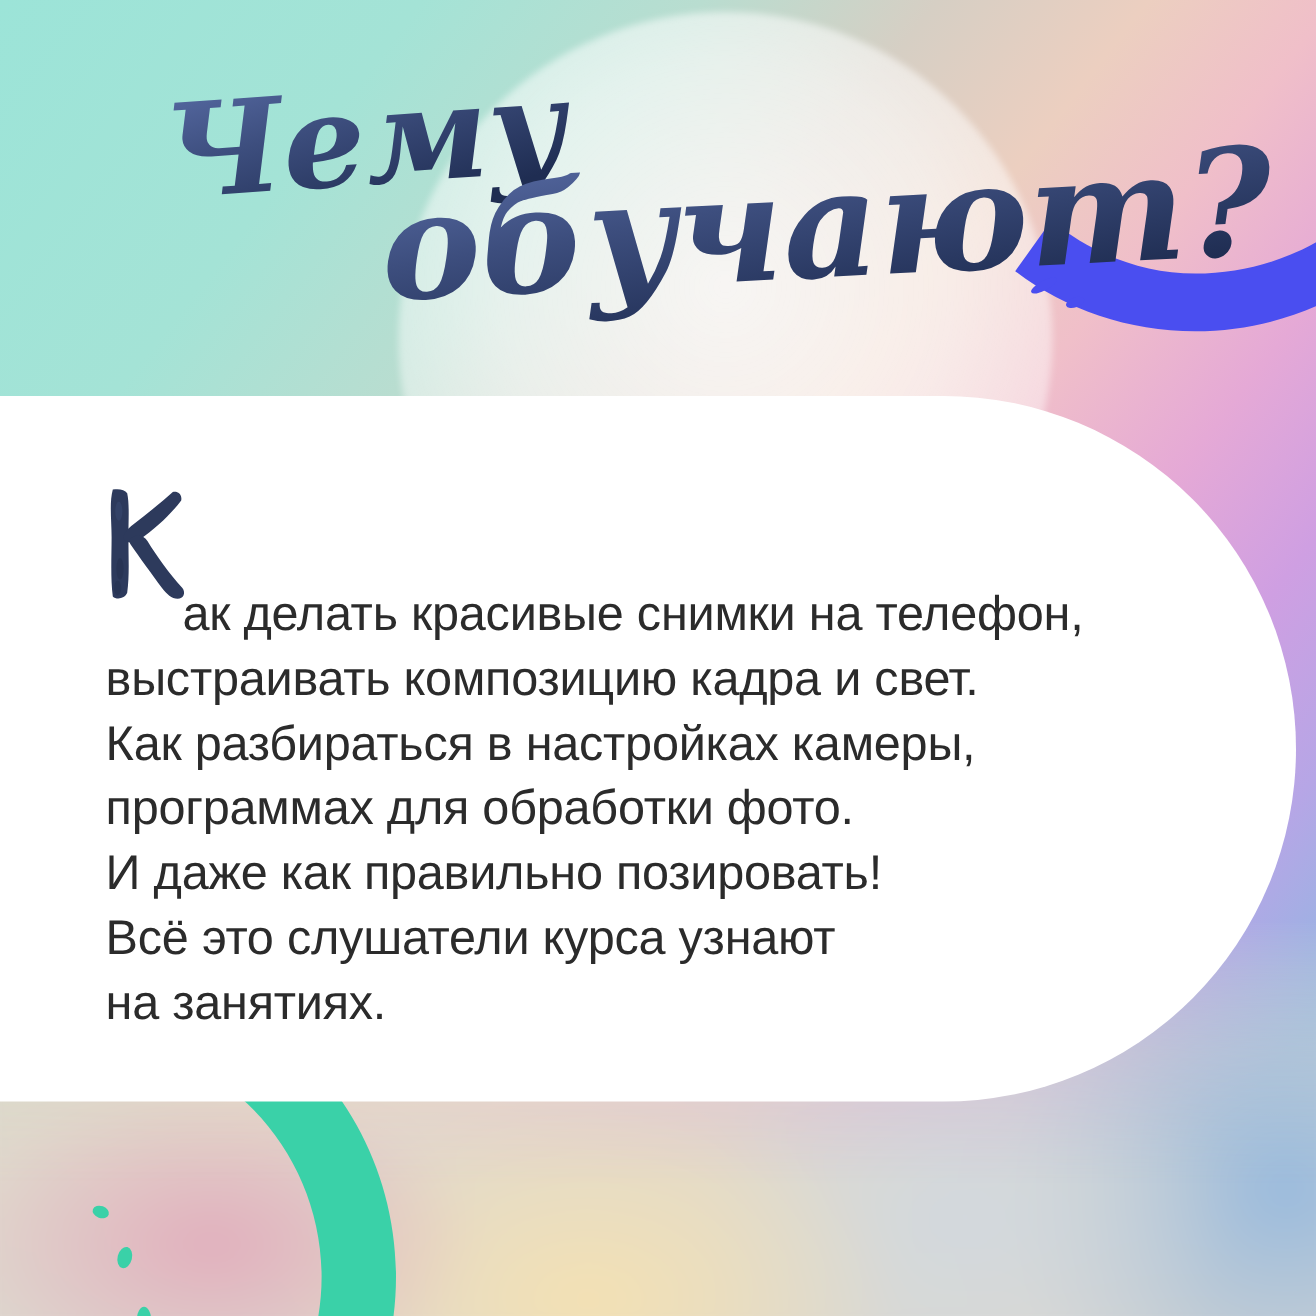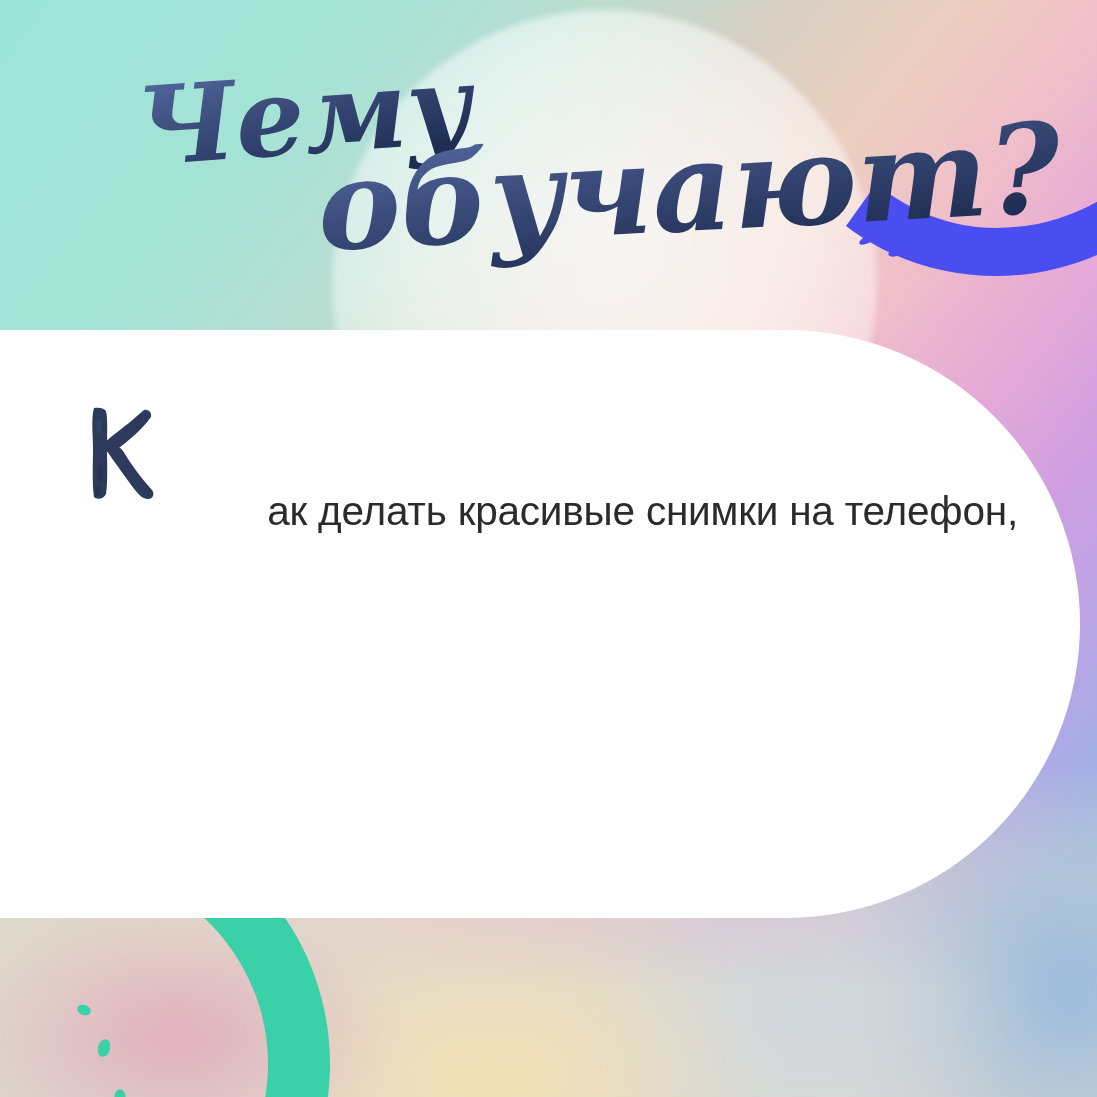--- a/index.html
+++ b/index.html
@@ -131,21 +131,20 @@
     position: absolute;
     left: 86px;
     top: 404px;
     width: 72px;
     height: 98px;
   }
   .body-first {
     display: block;
     padding-left: 64px;
     text-indent: 0;
-    text-align: right;
   }
   .body-rest { display: block; }
 </style>
 </head>
 <body>
 
 <div id="slide">
 
   <div class="bg-photo"></div>
 
@@ -291,16 +290,21 @@
                  C 21 47 22 45 24 44 Z"></path>
 
         <ellipse cx="14" cy="70" rx="3" ry="9" fill="#1f2a45" opacity="0.35"></ellipse>
         <ellipse cx="12" cy="86" rx="3" ry="6" fill="#1f2a45" opacity="0.3"></ellipse>
         <ellipse cx="13" cy="22" rx="3" ry="8" fill="#3a4a72" opacity="0.5"></ellipse>
       </g>
     </svg>
   </div>
 
   <div class="body-copy">
-    <span class="body-first">ак делать красивые снимки на телефон,</span>
+    <span class="body-first">ак делать красивые снимки на телефон,</span><span class="body-rest">выстраивать композицию кадра и свет.
+Как разбираться в настройках камеры,
+программах для обработки фото.
+И даже как правильно позировать!
+Всё это слушатели курса узнают
+на занятиях.</span>
   </div>
 
 </div>
 
 </body></html>

